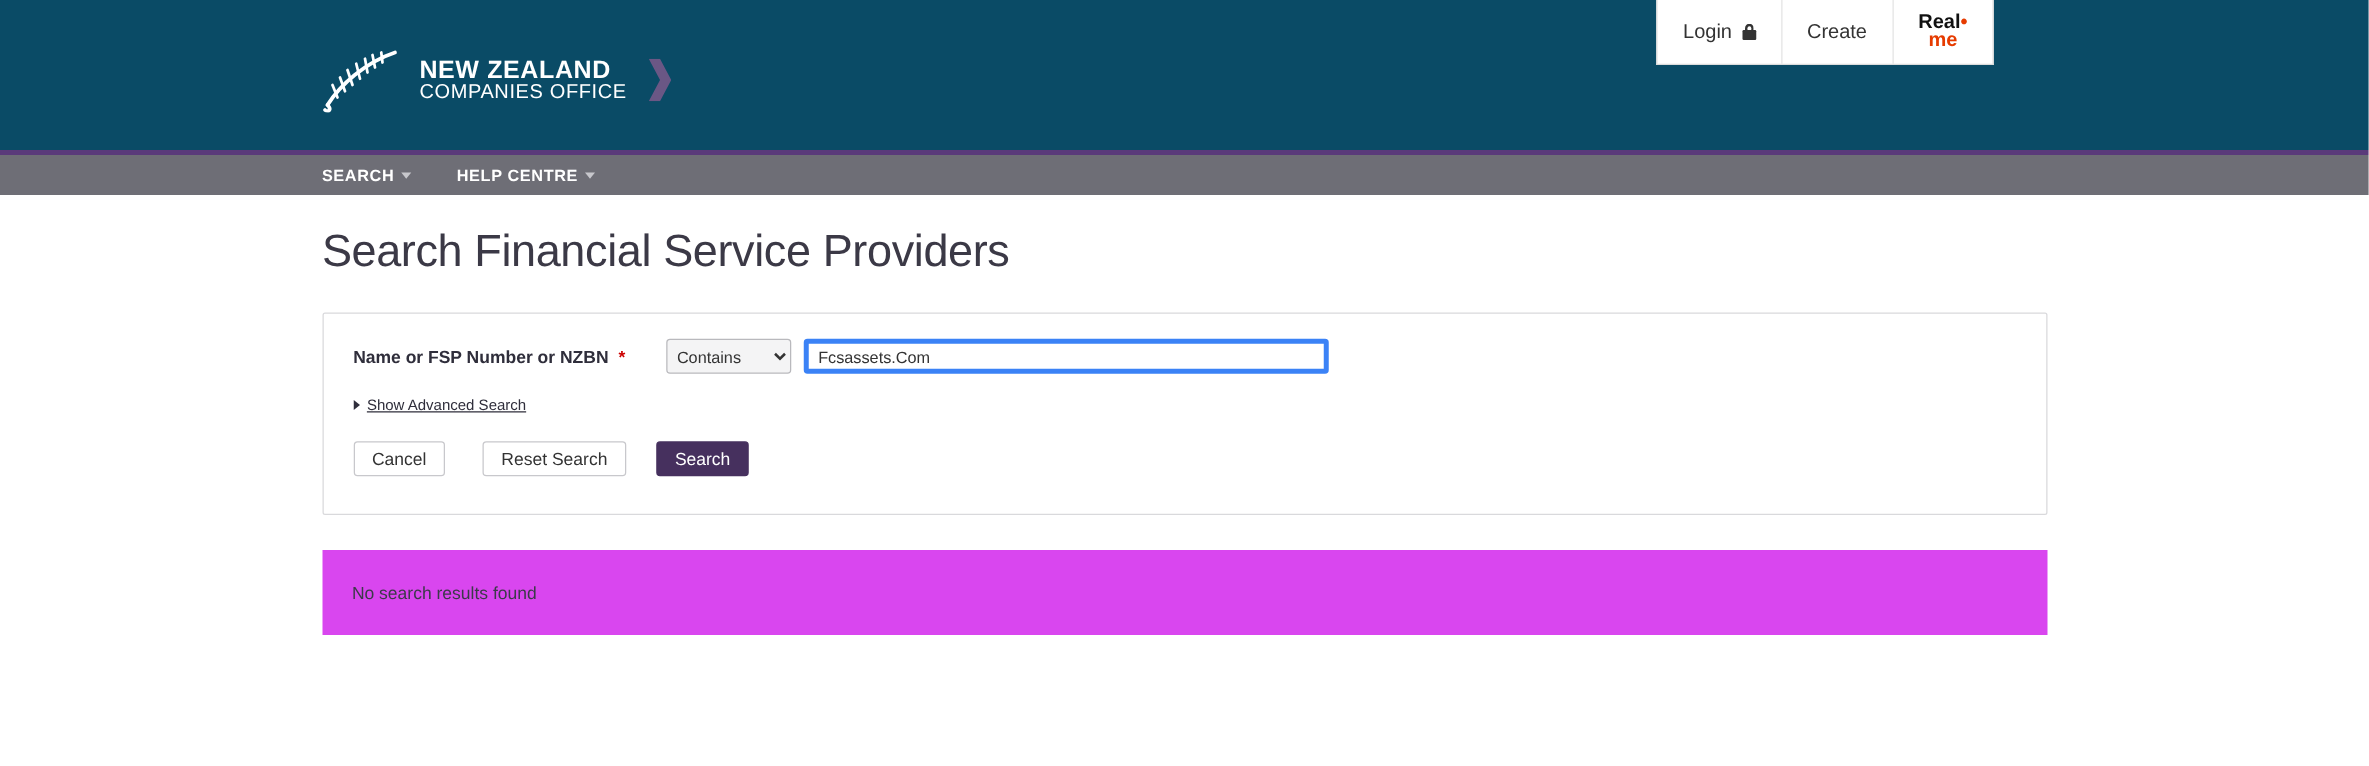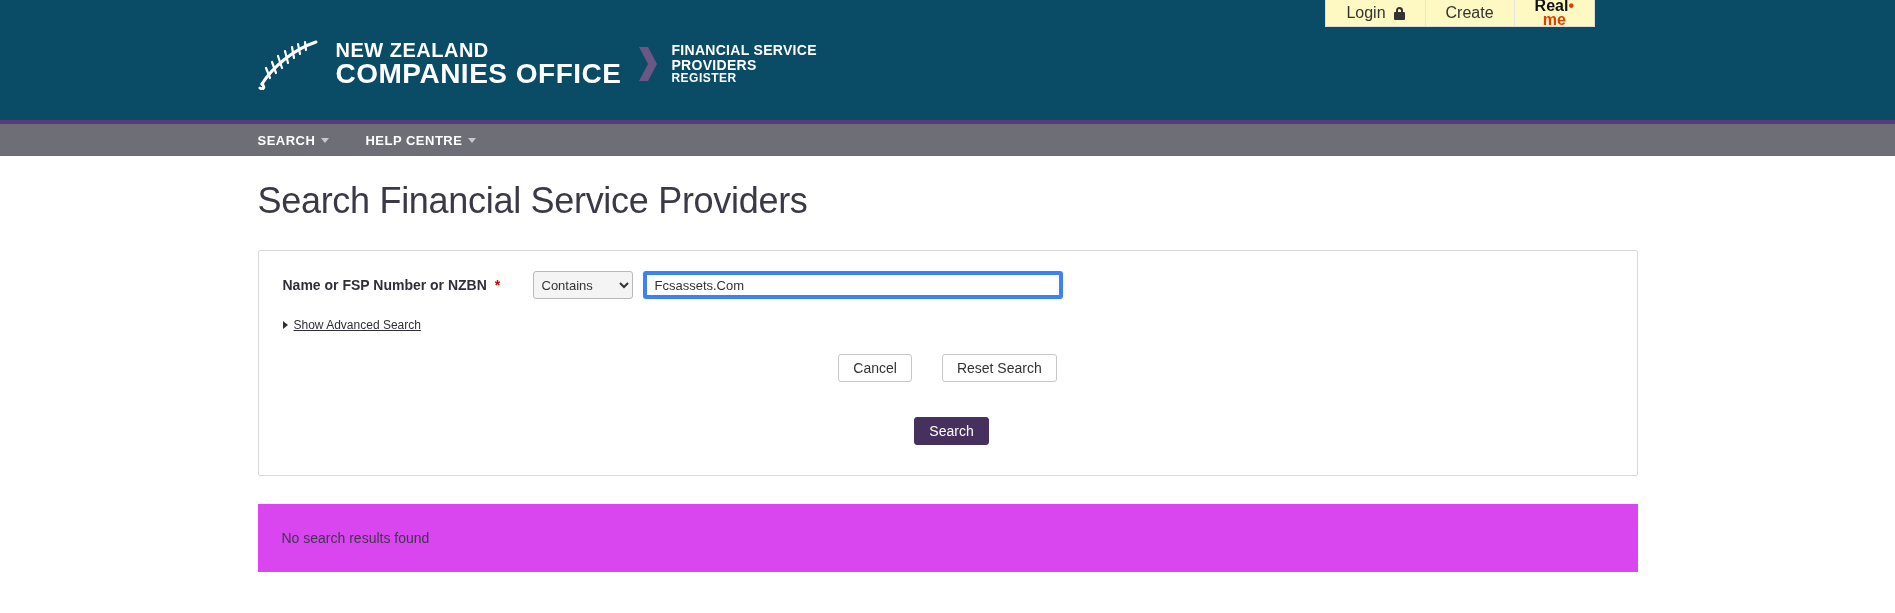--- a/index.html
+++ b/index.html
@@ -1,38 +1,38 @@
 <!DOCTYPE html>
 <html><head>
 <meta charset="utf-8">
 <style>
   * { box-sizing: border-box; margin: 0; padding: 0; }
   html, body { width: 1895px; font-family: Arial, Helvetica, sans-serif; color: #3b3a49; background: #ffffff; }
 
   
   .header-wrap { width: 100%; background: #0a4b66; position: relative; }
-  .topright-tabs { position: absolute; top: 0; right: 300px; display: flex; background: #fef9c3; height: 27px; border: 1px solid #dcdcdc; border-top: none; }
+  .topright-tabs { position: absolute; top: 0; right: 300px; display: flex; background: #ffffff; height: 52px; border: 1px solid #dcdcdc; border-top: none; }
   .topright-tabs .tab { display: flex; align-items: center; padding: 0 20px; font-size: 16px; color: #333; cursor: pointer; }
   .topright-tabs .sep { width: 1px; background: #e3e3e3; }
   .login-lock { width: 11px; height: 13px; margin-left: 8px; position: relative; }
   .login-lock .body { position: absolute; bottom: 0; left: 0; width: 11px; height: 8px; background: #333; border-radius: 1px; }
   .login-lock .shackle { position: absolute; top: 0; left: 2px; width: 7px; height: 7px; border: 2px solid #333; border-bottom: none; border-radius: 4px 4px 0 0; }
 
   .realme { display: flex; flex-direction: column; align-items: center; justify-content: center; font-weight: 700; line-height: 0.9; font-size: 14px; }
   .realme .top { color: #111; }
   .realme .bot { color: #e63b00; }
   .realme .dot { color: #e63b00; }
 
   .header-inner { max-width: 1420px; margin: 0 auto; display: flex; align-items: center; padding: 38px 20px 30px 20px; }
 
   .fern-svg { display: block; }
 
   .brand-text { margin-left: 14px; color: #fff; line-height: 1.0; }
   .brand-text .l1 { font-size: 20px; font-weight: 800; letter-spacing: 0.5px; }
-  .brand-text .l2 { font-size: 28px; font-weight: 700; letter-spacing: 0.5px; }
+  .brand-text .l2 { font-size: 16px; font-weight: 400; letter-spacing: 0.5px; }
 
   .chev { margin: 0 14px 0 18px; }
   .site-text { color: #fff; line-height: 1.05; }
   .site-text .s1 { font-size: 14px; font-weight: 800; letter-spacing: 0.3px; }
   .site-text .s2 { font-size: 14px; font-weight: 800; letter-spacing: 0.3px; }
   .site-text .s3 { font-size: 12px; font-weight: 600; letter-spacing: 0.5px; }
 
   .purple-line { height: 4px; background: #5a3a7a; width: 100%; }
 
   
@@ -51,21 +51,21 @@
   .form-row { display: flex; align-items: center; margin-bottom: 16px; }
   .form-label { width: 250px; font-size: 14px; font-weight: 700; color: #2f2e3b; }
   .form-label .req { color: #c00; margin-left: 4px; }
 
   .select { height: 28px; width: 100px; font-size: 13px; border: 1px solid #b9b9bd; border-radius: 3px; background: #f4f4f5; padding: 0 4px; color: #333; }
   .text-input { height: 28px; width: 420px; margin-left: 10px; font-size: 13px; border: 4px solid #3b82f6; border-radius: 3px; padding: 0 8px; color: #333; }
 
   .adv { font-size: 12px; color: #2f2e3b; text-decoration: underline; cursor: pointer; display: inline-flex; align-items: center; margin-bottom: 22px; }
   .adv .tri-r { display: inline-block; width: 0; height: 0; border-top: 4px solid transparent; border-bottom: 4px solid transparent; border-left: 5px solid #2f2e3b; margin-right: 6px; }
 
-  .button-row { display: flex; align-items: center; gap: 35px; flex-direction: column; }
+  .button-row { display: flex; align-items: center; gap: 16px; }
   .btn { display: inline-flex; align-items: center; justify-content: center; height: 28px; padding: 0 14px; font-size: 14px; border-radius: 3px; cursor: pointer; }
   .btn-light { background: #fff; border: 1px solid #c8c8cc; color: #333; }
   .btn-primary { background: #46305e; color: #fff; border: 1px solid #46305e; margin-left: 8px; }
   .btn-group-left { display: flex; gap: 30px; }
 
   .results-msg { margin-top: 28px; background: #d946ef; padding: 26px 24px; font-size: 14px; color: #3b3a49; }
 </style>
 </head>
 <body>
 
@@ -108,25 +108,20 @@
 
     <div class="brand-text">
       <div class="l1">NEW ZEALAND</div>
       <div class="l2">COMPANIES OFFICE</div>
     </div>
 
     <svg class="chev" width="18" height="34" viewBox="0 0 18 34">
       <polygon points="0,0 9,0 18,17 9,34 0,34 9,17" fill="#6a5785"></polygon>
     </svg>
 
-    <div class="site-text">
-      <div class="s1">FINANCIAL SERVICE</div>
-      <div class="s2">PROVIDERS</div>
-      <div class="s3">REGISTER</div>
-    </div>
   </div>
 </div>
 <div class="purple-line"></div>
 
 <div class="nav">
   <div class="nav-inner">
     <div class="nav-item">
       <span>SEARCH</span>
       <span class="tri"></span>
     </div>

